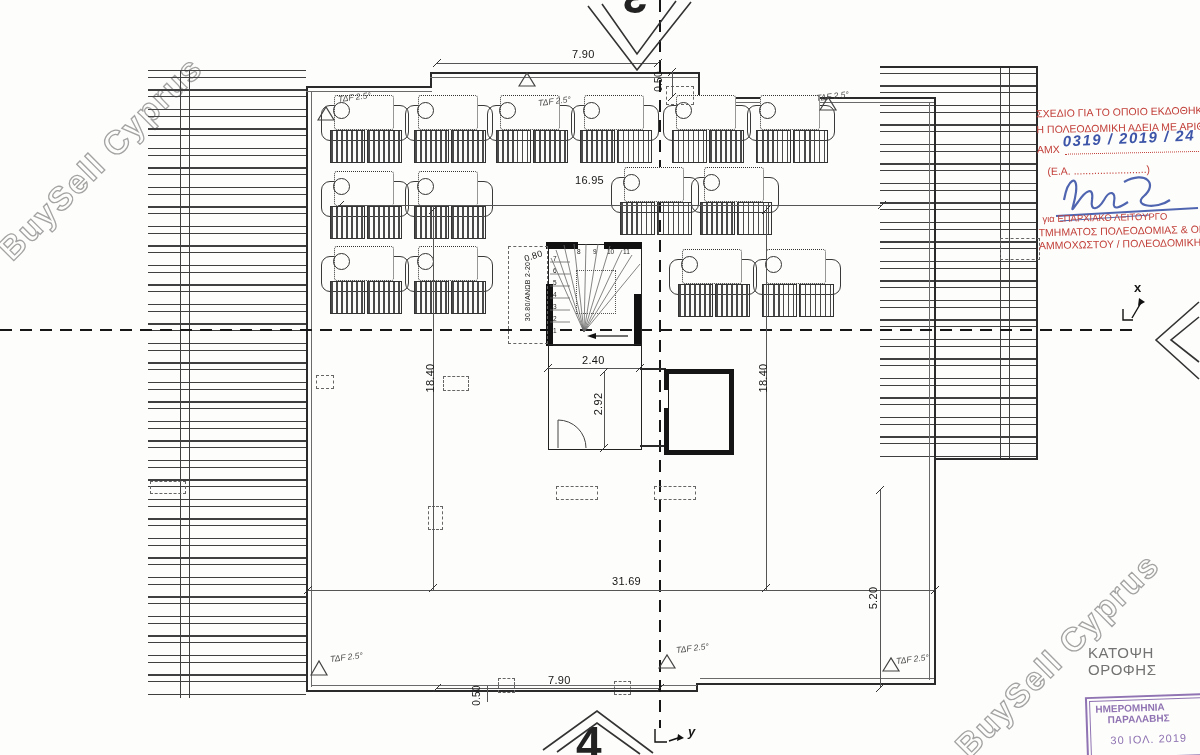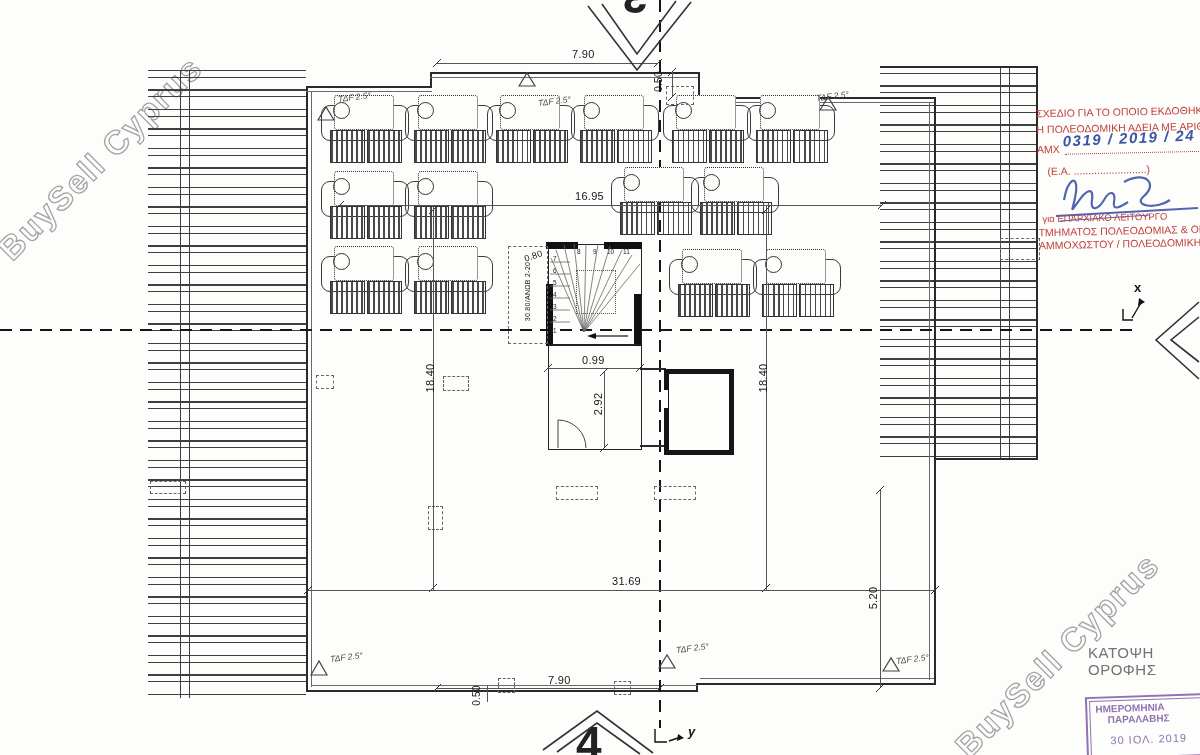--- a/index.html
+++ b/index.html
@@ -243,24 +243,24 @@
   <div class="dl" style="left:766px;top:205px;width:1px;height:385px;"></div>
   <div class="dl" style="left:548px;top:368px;width:92px;height:1px;"></div>
   <div class="dl" style="left:604px;top:372px;width:1px;height:76px;"></div>
   <div class="dl" style="left:308px;top:590px;width:627px;height:1px;"></div>
   <div class="dl" style="left:880px;top:490px;width:1px;height:198px;"></div>
   <div class="dl" style="left:437px;top:688px;width:223px;height:1px;"></div>
   <div class="dl" style="left:487px;top:686px;width:1px;height:16px;"></div>
 
   <div class="dim" style="left:572px;top:48px;">7.90</div>
   <div class="dim vt" style="left:648px;top:76px;font-size:10px;">0.50</div>
-  <div class="dim" style="left:575px;top:190px;">16.95</div>
+  <div class="dim" style="left:575px;top:174px;">16.95</div>
   <div class="dim vt" style="left:415px;top:372px;">18.40</div>
   <div class="dim vt" style="left:748px;top:372px;">18.40</div>
-  <div class="dim" style="left:582px;top:354px;">0.99</div>
+  <div class="dim" style="left:582px;top:354px;">2.40</div>
   <div class="dim vt" style="left:587px;top:398px;">2.92</div>
   <div class="dim" style="left:612px;top:575px;">31.69</div>
   <div class="dim vt" style="left:862px;top:592px;">5.20</div>
   <div class="dim" style="left:548px;top:674px;">7.90</div>
   <div class="dim vt" style="left:466px;top:690px;font-size:10px;">0.50</div>
   <div class="dim" style="left:524px;top:251px;font-size:9px;transform:rotate(-18deg);">0.80</div>
   <div class="dim vt tiny" style="left:492px;top:288px;width:70px;text-align:center;">30.80/ΑΝΩΒ 2-20</div>
 
   <div class="slope" style="left:338px;top:92px;">ΤΔF 2.5°</div>
   <div class="slope" style="left:538px;top:96px;">ΤΔF 2.5°</div>

